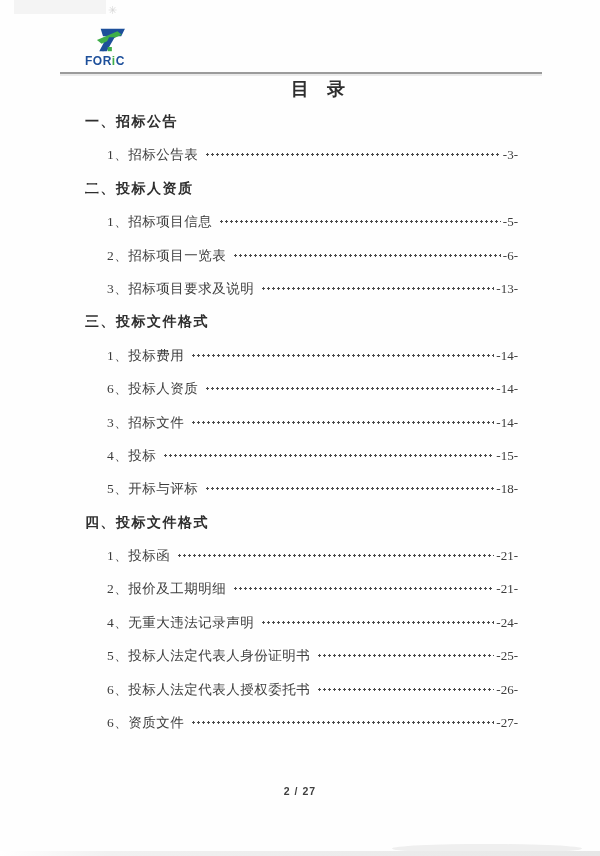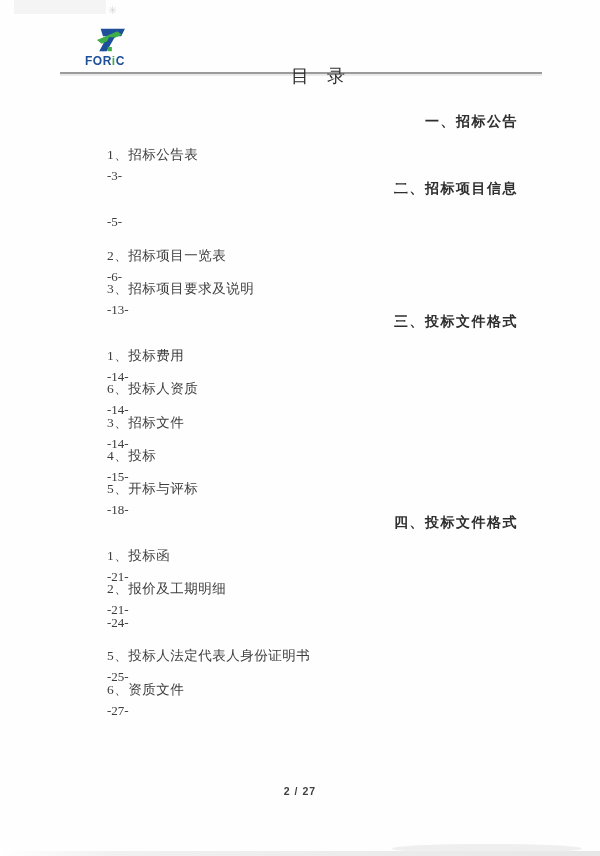--- a/index.html
+++ b/index.html
@@ -24,29 +24,29 @@
   .logo { position:absolute; left:85px; top:26px; width:60px; }
   .logo svg { display:block; width:42px; height:28px; margin-left:4px; }
   .logo-text { font-family:"Liberation Sans","DejaVu Sans",sans-serif;
     font-size:12px; font-weight:bold; letter-spacing:0.5px; margin-top:0px; }
   .logo-text .blue { color:#1d4f9a; }
   .logo-text .green { color:#3fae49; }
   .rule { position:absolute; left:60px; right:58px; top:72px; height:2px;
     background:#9b9b9b; box-shadow:0 2px 0 rgba(0,0,0,0.08); }
 
   
-  .doc-title { position:absolute; top:64px; left:0; width:100%;
-    text-align:center; font-size:18px; font-weight:normal; color:#2e2e2e;padding-left:36px; }
+  .doc-title { position:absolute; top:77px; left:0; width:100%;
+    text-align:center; font-size:18px; font-weight:bold; color:#2e2e2e;padding-left:36px; }
 
   
   .toc { position:absolute; top:111px; left:85px; right:82px; }
   .row { height:21px; line-height:21px; margin-bottom:12.4px; white-space:nowrap; }
-  .row.heading { font-size:14px; font-weight:bold; letter-spacing:1.5px; color:#2e2e2e;text-align:right; }
-  .row.item { display:flex; align-items:flex-start; padding-left:22px;
-    font-size:13.5px; color:#3c3c3c;flex-direction:column; }
+  .row.heading { font-size:14px; font-weight:bold; letter-spacing:1.5px; color:#2e2e2e; }
+  .row.item { display:flex; align-items:flex-end; padding-left:22px;
+    font-size:13.5px; color:#3c3c3c; }
   .row.item .lbl { flex:0 0 auto; letter-spacing:0.5px; }
   .row.item .leader { flex:1 1 auto; height:21px; margin:0 2px 0 7px;
     background-image:radial-gradient(circle, #4a4a4a 1px, transparent 1.3px);
     background-size:5px 21px; background-position:0 62%; background-repeat:repeat-x; }
   .row.item .pg { flex:0 0 auto; font-size:13px; color:#3c3c3c; }
 
   
   .footer { position:absolute; top:785px; left:0; width:100%; text-align:center;
     font-family:"Liberation Sans","DejaVu Sans",sans-serif;
     font-size:10.5px; font-weight:bold; color:#3f3f3f; letter-spacing:1px; }
@@ -72,22 +72,23 @@
 
 <div class="doc-title">目　录</div>
 
 <div class="toc">
     <div class="row heading">一、招标公告</div>
     <div class="row item">
       <span class="lbl">1、招标公告表</span>
       <span class="leader"></span>
       <span class="pg">-3-</span>
     </div>
-    <div class="row heading">二、招标项目信息</div>
+    <div class="row heading">二、投标人资质</div>
     <div class="row item">
+      <span class="lbl">1、招标项目信息</span>
       <span class="leader"></span>
       <span class="pg">-5-</span>
     </div>
     <div class="row item">
       <span class="lbl">2、招标项目一览表</span>
       <span class="leader"></span>
       <span class="pg">-6-</span>
     </div>
     <div class="row item">
       <span class="lbl">3、招标项目要求及说明</span>
@@ -125,27 +126,33 @@
       <span class="lbl">1、投标函</span>
       <span class="leader"></span>
       <span class="pg">-21-</span>
     </div>
     <div class="row item">
       <span class="lbl">2、报价及工期明细</span>
       <span class="leader"></span>
       <span class="pg">-21-</span>
     </div>
     <div class="row item">
+      <span class="lbl">4、无重大违法记录声明</span>
       <span class="leader"></span>
       <span class="pg">-24-</span>
     </div>
     <div class="row item">
       <span class="lbl">5、投标人法定代表人身份证明书</span>
       <span class="leader"></span>
       <span class="pg">-25-</span>
+    </div>
+    <div class="row item">
+      <span class="lbl">6、投标人法定代表人授权委托书</span>
+      <span class="leader"></span>
+      <span class="pg">-26-</span>
     </div>
     <div class="row item">
       <span class="lbl">6、资质文件</span>
       <span class="leader"></span>
       <span class="pg">-27-</span>
     </div>
   </div>
 
 <div class="footer">2 / 27</div>
 

